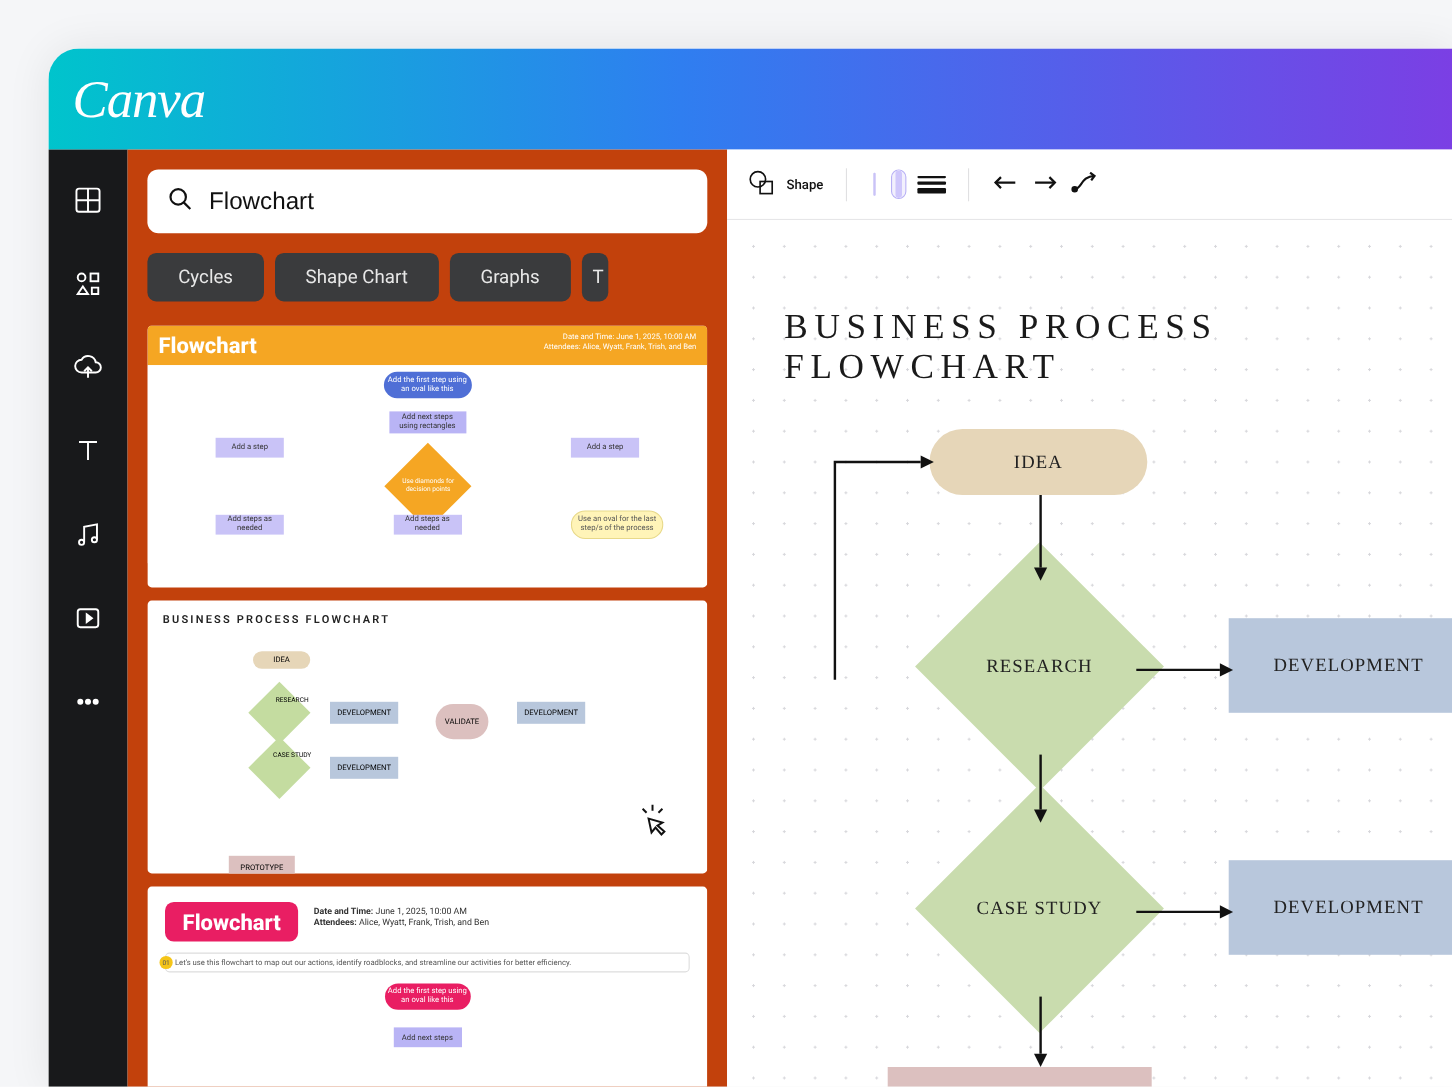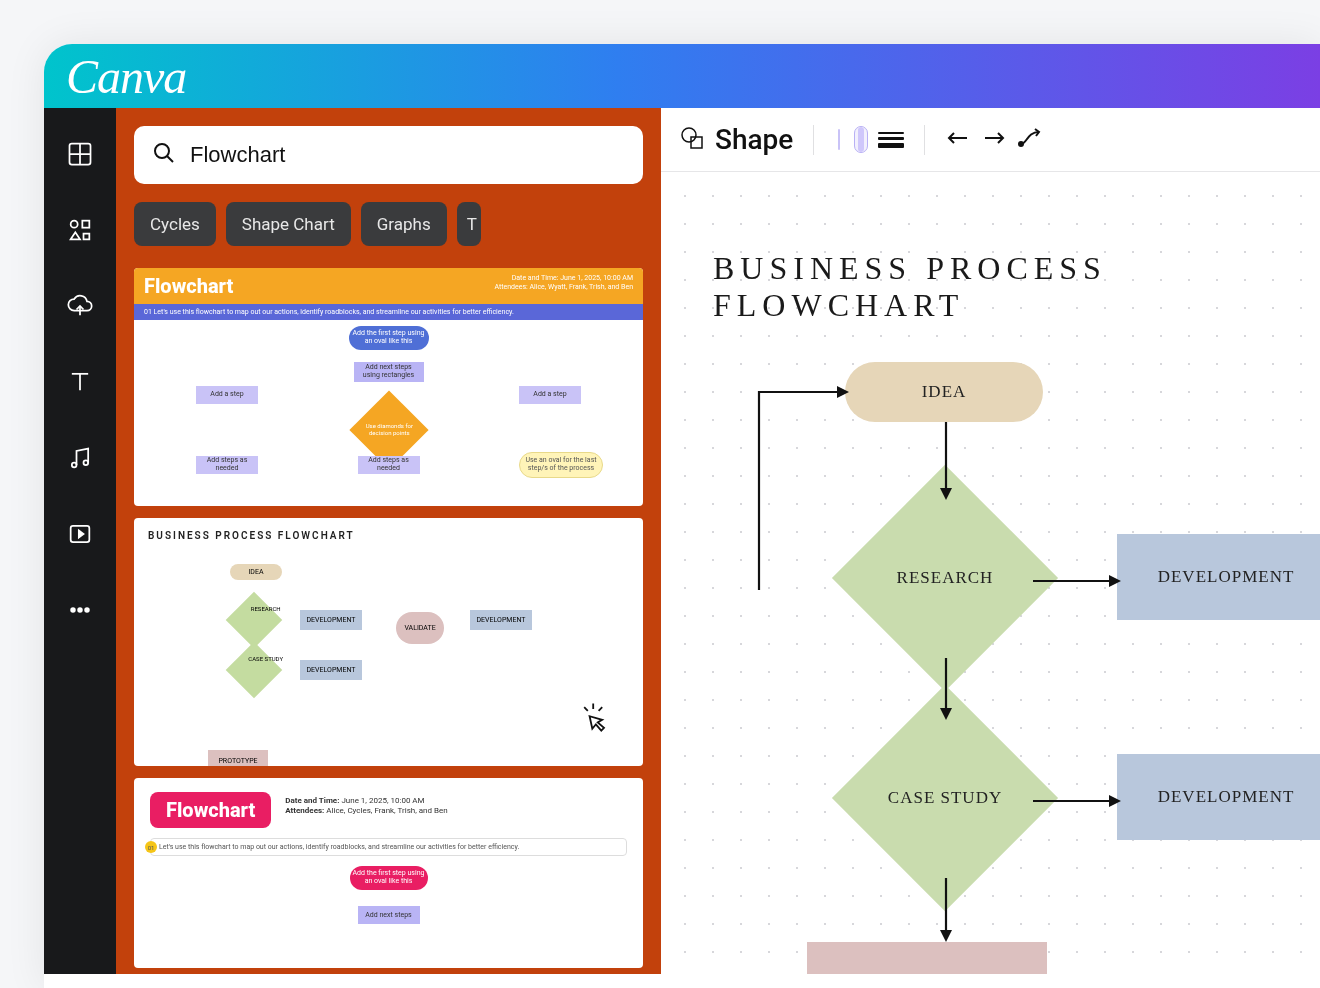--- a/index.html
+++ b/index.html
@@ -16,21 +16,21 @@
     top: 44px;
     left: 44px;
     right: 0;
     bottom: 0;
     border-top-left-radius: 28px;
     overflow: hidden;
     background: #fff;
     box-shadow: 0 0 40px rgba(0,0,0,0.08);
   }
   .titlebar {
-    height: 64px;
+    height: 92px;
     background: linear-gradient(90deg, #00c4cc 0%, #2f7ef0 45%, #7b3fe4 100%);
     display: flex;
     align-items: center;
     padding-left: 22px;
   }
   .logo {
     font-family: "Brush Script MT", cursive;
     font-size: 48px;
     color: #fff;
     font-style: italic;
@@ -90,21 +90,21 @@
   .chips {
     display: flex;
     gap: 10px;
     margin-bottom: 22px;
     position: relative;
   }
   .chip {
     background: #3a3b3d;
     color: #e8e8e8;
     border-radius: 8px;
-    padding: 12px 16px;
+    padding: 12px 28px;
     font-size: 17px;
     white-space: nowrap;
     cursor: pointer;
   }
   .chip-more {
     width: 30px;
     display: flex;
     align-items: center;
     justify-content: center;
     background: transparent;
@@ -169,21 +169,21 @@
   .toolbar {
     height: 64px;
     border-bottom: 1px solid #e6e6e8;
     display:flex;
     align-items:center;
     padding: 0 18px;
     gap: 14px;
   }
   .tool-group { display:flex; align-items:center; gap:10px; }
   .tool-sep { width:1px; height:30px; background:#e0e0e2; margin:0 6px; }
-  .tool-label { font-size:28px; color:#111; font-weight:500; }
+  .tool-label { font-size:12px; color:#111; font-weight:500; }
   .tool-shape-ico svg { width:26px; height:26px; stroke:#111; stroke-width:1.5; fill:none; }
   .swatch { width:30px; height:30px; border-radius:6px; border:1px solid #c9c3f7; }
   .swatch.fill { background:#e4defc; }
   .swatch.outline { background:#fff; border:3px solid #cfc7fb; }
   .swatch-wrap { padding:3px; border:1px solid transparent; border-radius:8px; }
   .swatch-wrap.sel { border-color:#b8b0f5; background:#f2f0fd; }
   .line-ico { display:flex; flex-direction:column; gap:3px; width:26px; }
   .line-ico div { height:3px; background:#111; border-radius:1px; }
   .line-ico .thin { height:2px; }
   .line-ico .thick { height:5px; }
@@ -321,21 +321,20 @@
       <div class="templates">
 
         <div class="tmpl t1">
           <div class="t1-hdr">
             <div class="t1-title">Flowchart</div>
             <div class="t1-meta">
               <div>Date and Time: June 1, 2025, 10:00 AM</div>
               <div>Attendees: Alice, Wyatt, Frank, Trish, and Ben</div>
             </div>
           </div>
-          <div class="t1-bar">01  Let's use this flowchart to map out our actions, identify roadblocks, and streamline our activities for better efficiency.</div>
           <div class="t1-body">
             <div class="t1-node t1-oval" style="left:50%;top:6px;transform:translateX(-50%);">Add the first step using an oval like this</div>
             <div class="t1-node t1-rect" style="left:50%;top:42px;transform:translateX(-50%);">Add next steps using rectangles</div>
             <div class="t1-node t1-rect2" style="left:62px;top:66px;">Add a step</div>
             <div class="t1-node t1-rect2" style="right:62px;top:66px;">Add a step</div>
             <div class="t1-node t1-diam" style="left:50%;top:82px;margin-left:-28px;">
                 <span>Use diamonds for decision points</span>
               </div>
             <div class="t1-node t1-rect2" style="left:62px;top:136px;">Add steps as needed</div>
             <div class="t1-node t1-rect2" style="left:50%;top:136px;transform:translateX(-50%);">Add steps as needed</div>
@@ -372,21 +371,21 @@
                   <line x1="28" y1="8" x2="24" y2="12"></line>
                 </g>
               </svg>
           </div>
         </div>
 
         <div class="tmpl t3">
           <span class="t3-badge">Flowchart</span>
           <span class="t3-meta">
             <b>Date and Time:</b> <span>June 1, 2025, 10:00 AM</span><br>
-            <b>Attendees:</b> <span>Alice, Cycles, Frank, Trish, and Ben</span>
+            <b>Attendees:</b> <span>Alice, Wyatt, Frank, Trish, and Ben</span>
           </span>
           <div class="t3-bar">
             <span class="t3-dot">01</span>
             <span>Let's use this flowchart to map out our actions, identify roadblocks, and streamline our activities for better efficiency.</span>
           </div>
           <div class="t3-body">
             <div class="t3-oval">Add the first step using an oval like this</div>
             <div class="t3-rect">Add next steps</div>
           </div>
         </div>

